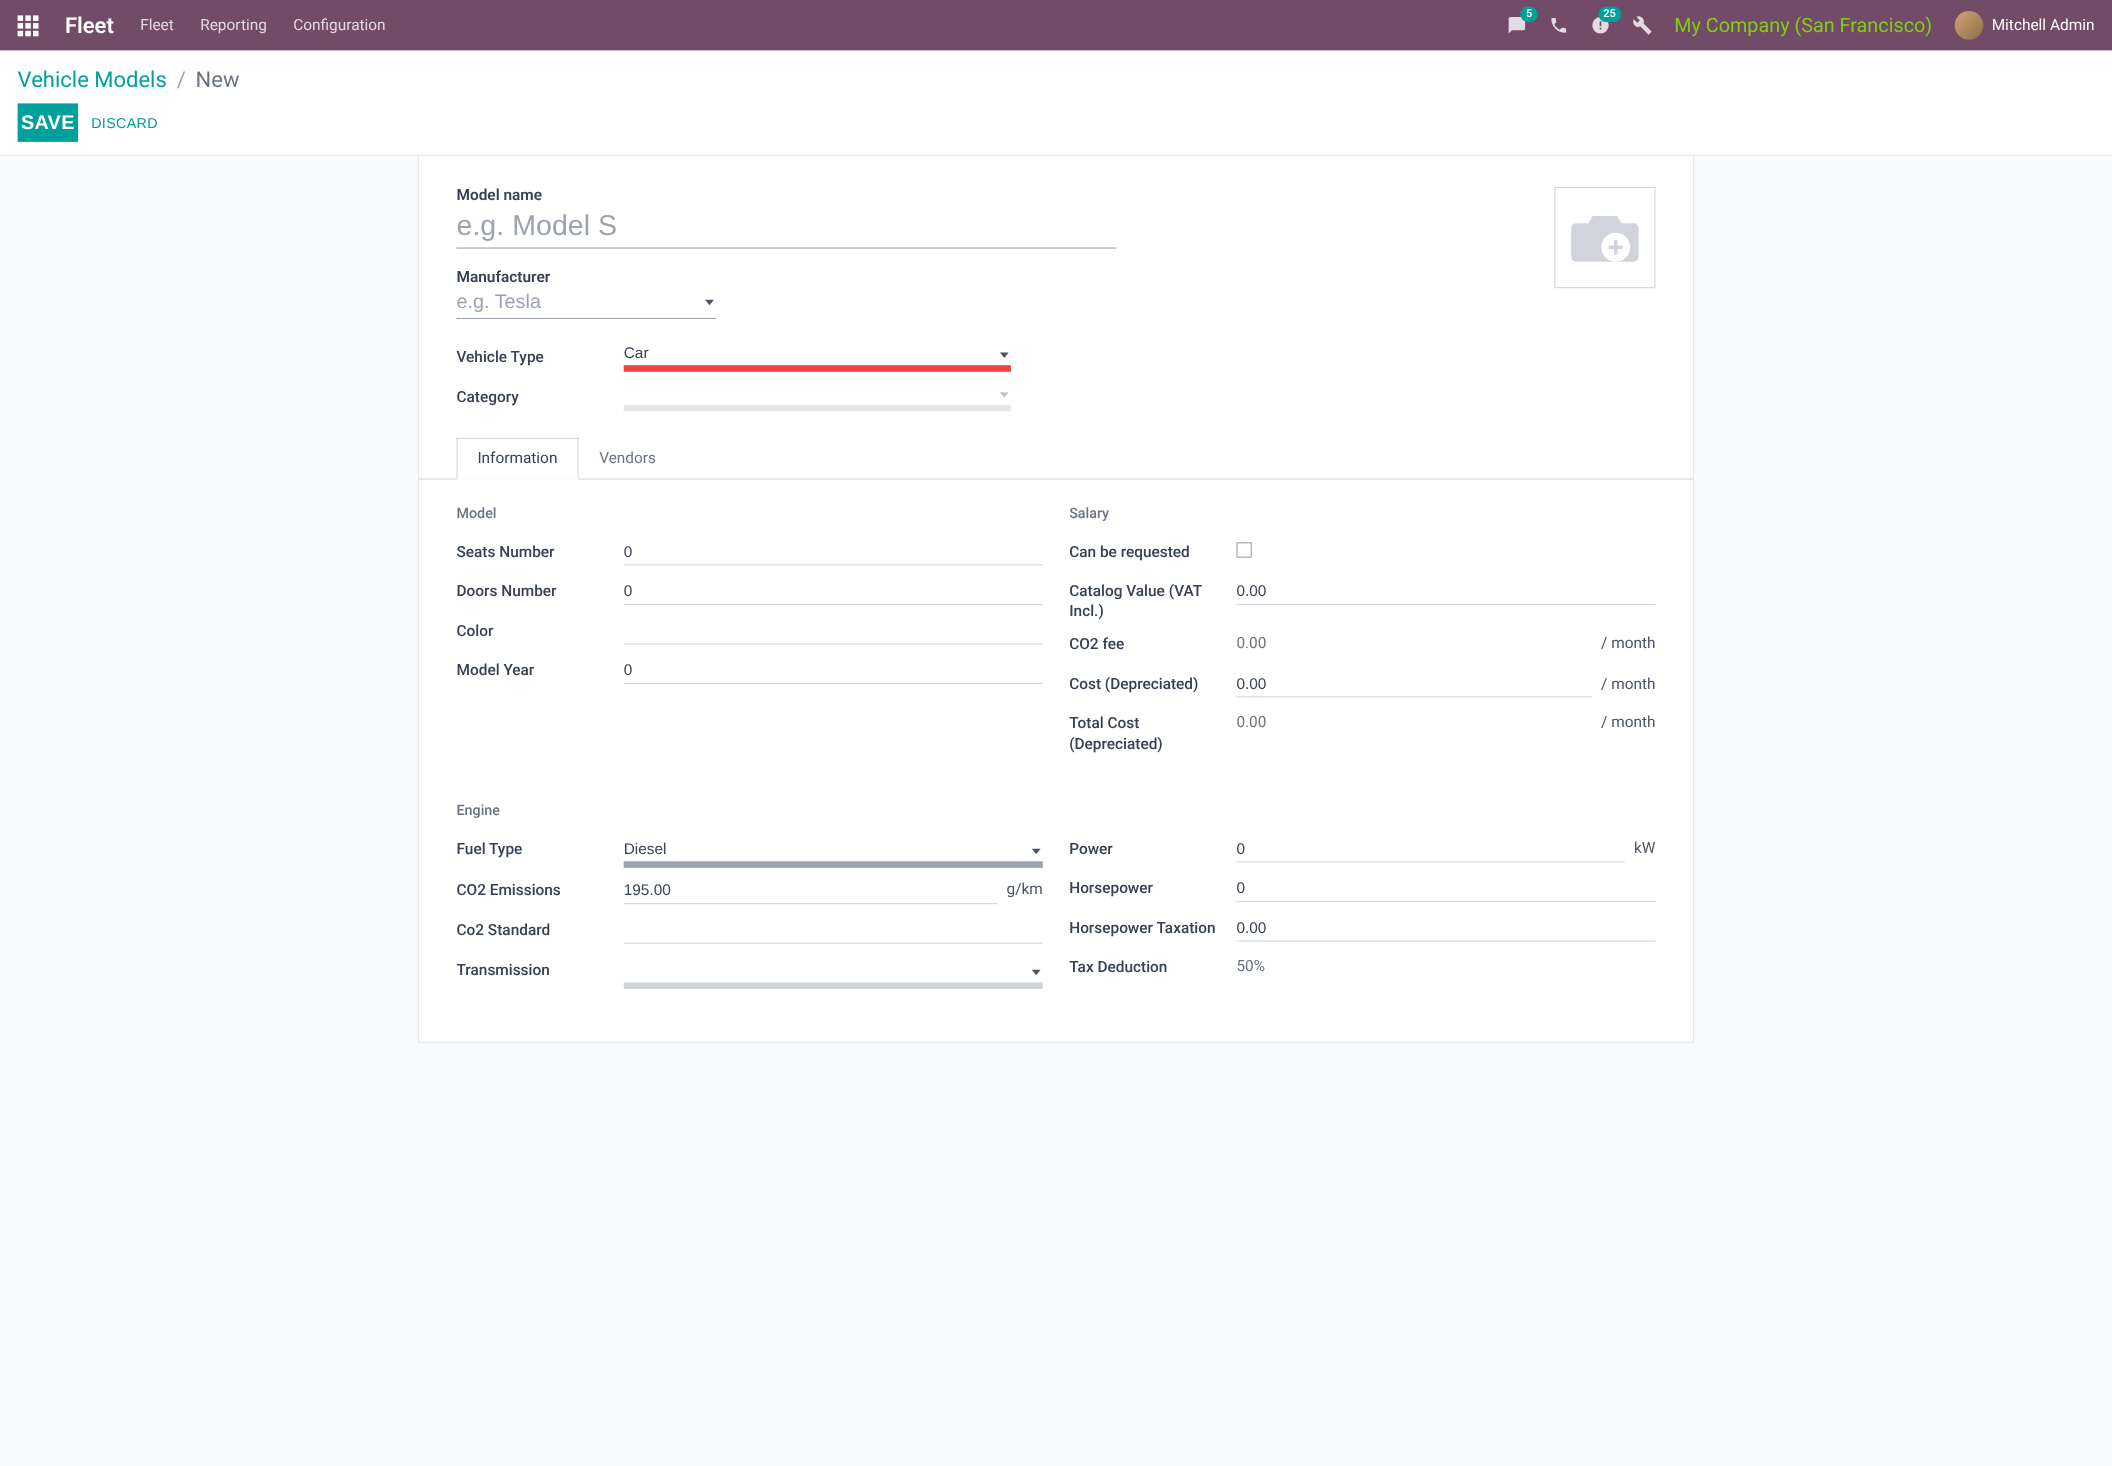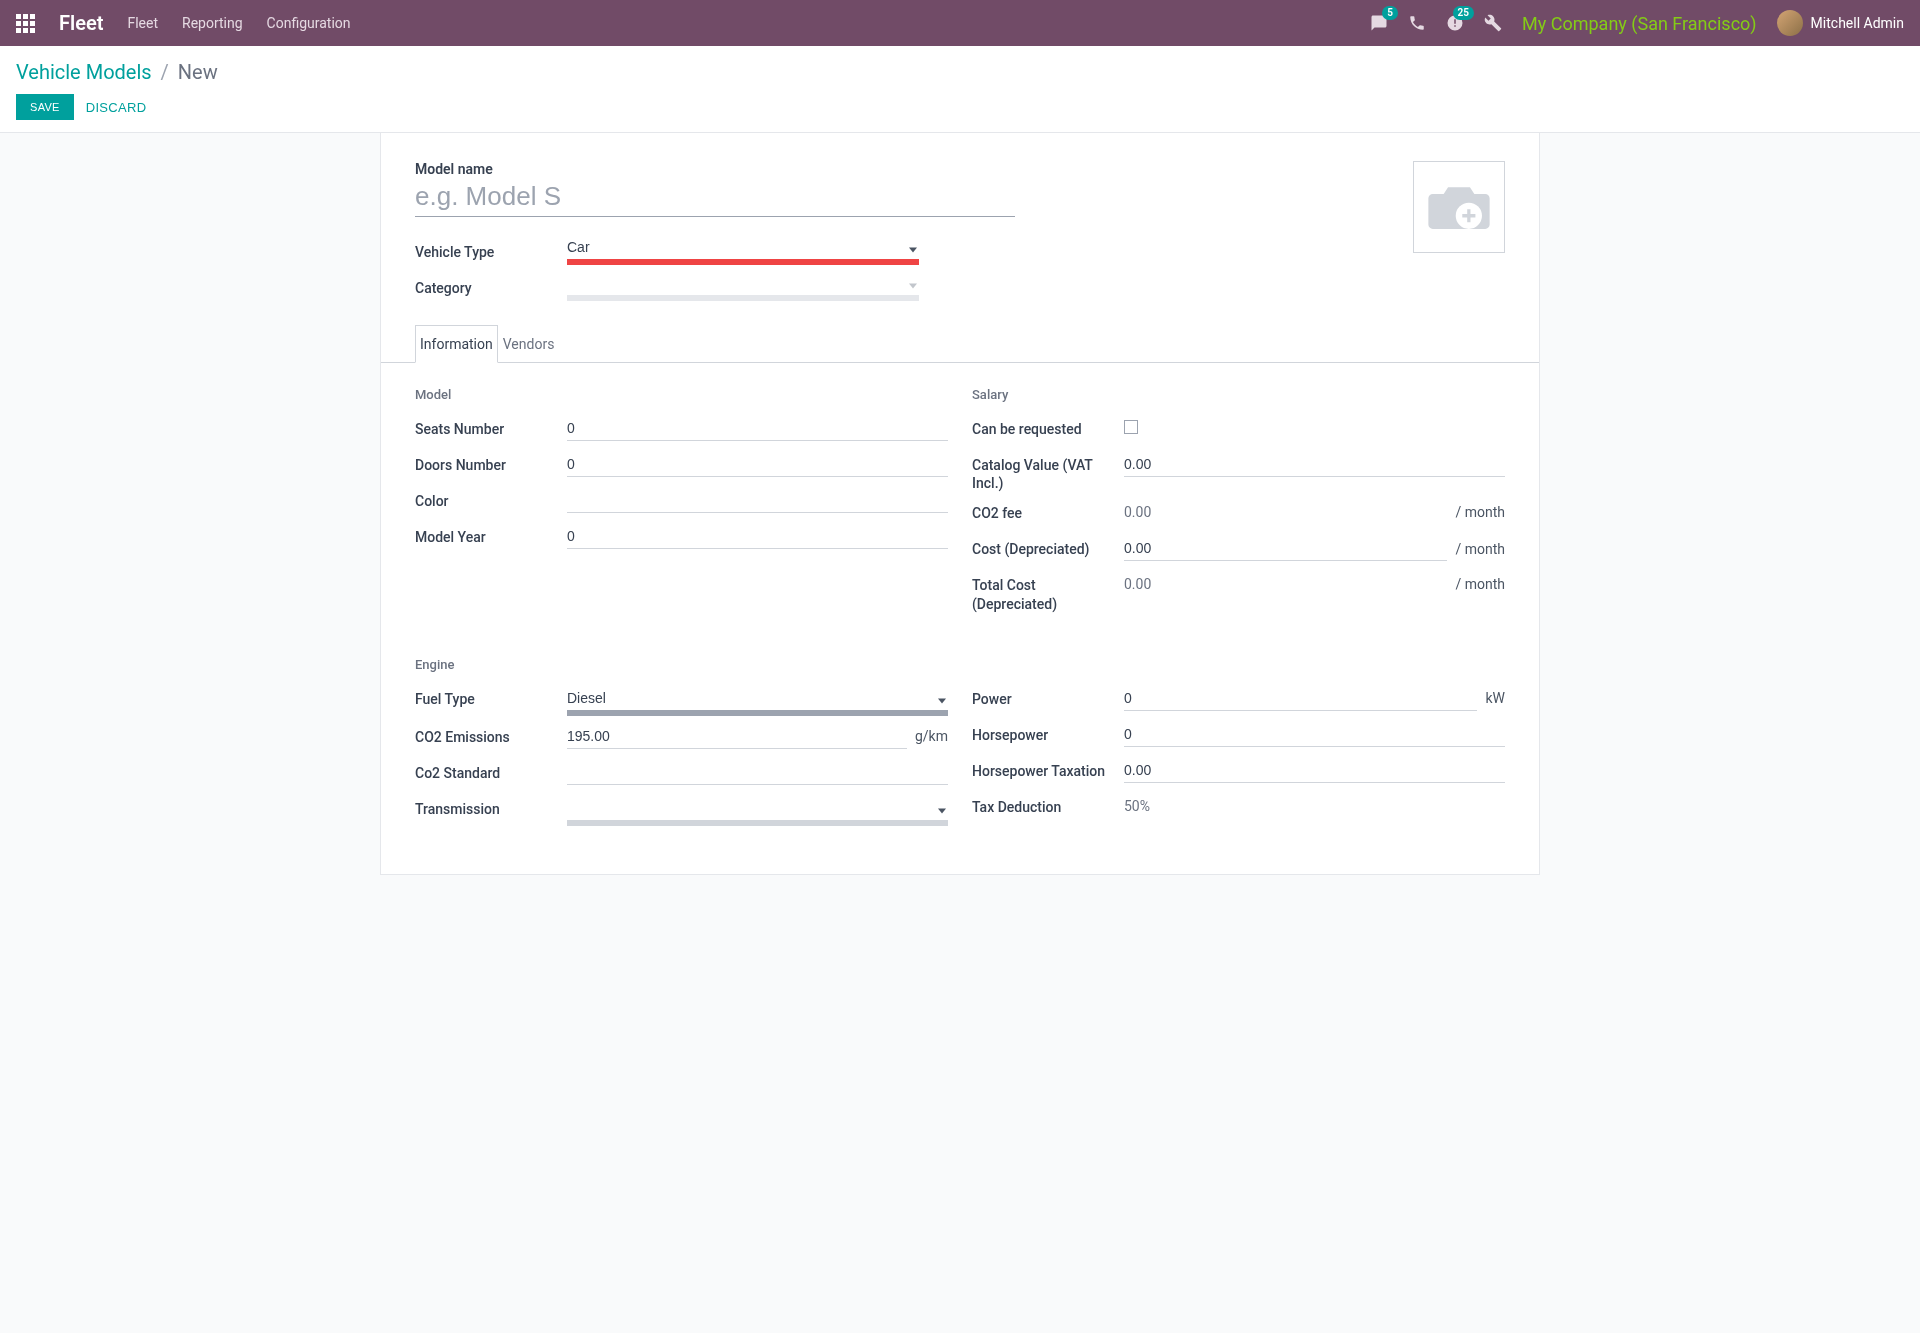--- a/index.html
+++ b/index.html
@@ -49,21 +49,21 @@
 
 
 .action-bar { background: #fff; padding: 14px 16px 12px; border-bottom: 1px solid #e5e7eb; }
 .breadcrumb { font-size: 20px; margin-bottom: 10px; }
 .breadcrumb-link { color: #00A09D; cursor: pointer; }
 .breadcrumb-sep { color: #9ca3af; margin: 0 4px; }
 .breadcrumb-current { color: #6b7280; }
 .btn-row { display: flex; gap: 12px; align-items: center; }
 .btn-save {
   background: #00A09D; color: #fff; border: none;
-  padding: 7px 14px; font-size: 11px; font-weight: 400;
+  padding: 7px 3px; font-size: 18px; font-weight: 700;
   cursor: pointer; letter-spacing: 0.3px;
 }
 .btn-discard { background: none; border: none; color: #00A09D; font-size: 13px; font-weight: 400; cursor: pointer; letter-spacing: 0.3px; }
 
 
 .sheet-wrap { padding: 0 8px 24px; }
 .sheet {
   max-width: 1160px;
   margin: 0 auto;
   background: #fff;
@@ -121,21 +121,21 @@
   width: 100%;
   border: none; border-bottom: 6px solid #ef4444;
   font-size: 14px; padding: 4px 20px 4px 0;
   background: transparent; color: #374151;
 }
 .select-wrap.muted .select-input { border-bottom-color: #e5e7eb; }
 
 
 .tabs { display: flex; margin-top: 24px; border-bottom: 1px solid #d1d5db; margin-left: -34px; margin-right: -34px; padding-left: 34px; }
 .tab {
-  padding: 10px 4px;
+  padding: 10px 18px;
   font-size: 14px;
   color: #6b7280;
   cursor: pointer;
   border: 1px solid transparent;
   border-bottom: none;
   margin-bottom: -1px;
 }
 .tab.active {
   color: #374151;
   border-color: #d1d5db;
@@ -241,20 +241,27 @@
 
 <div class="sheet-wrap">
   <div class="sheet">
 
     <div class="sheet-header">
       <div class="sheet-header-fields">
         <div class="field-block">
           <div class="field-label bold">Model name</div>
           <input class="big-input" placeholder="e.g. Model S" style="">
         </div>
+        <div class="field-block">
+          <div class="field-label bold">Manufacturer</div>
+          <div class="med-input-wrap">
+            <input class="med-input" placeholder="e.g. Tesla" style="">
+            <div class="caret"></div>
+          </div>
+        </div>
         <div class="two-col-row" style="margin-bottom:6px;">
           <div class="lbl">Vehicle Type</div>
           <div class="ctl">
             <div class="select-wrap">
               <input class="select-input" value="Car" style="">
               <div class="caret"></div>
             </div>
           </div>
         </div>
         <div class="two-col-row">

